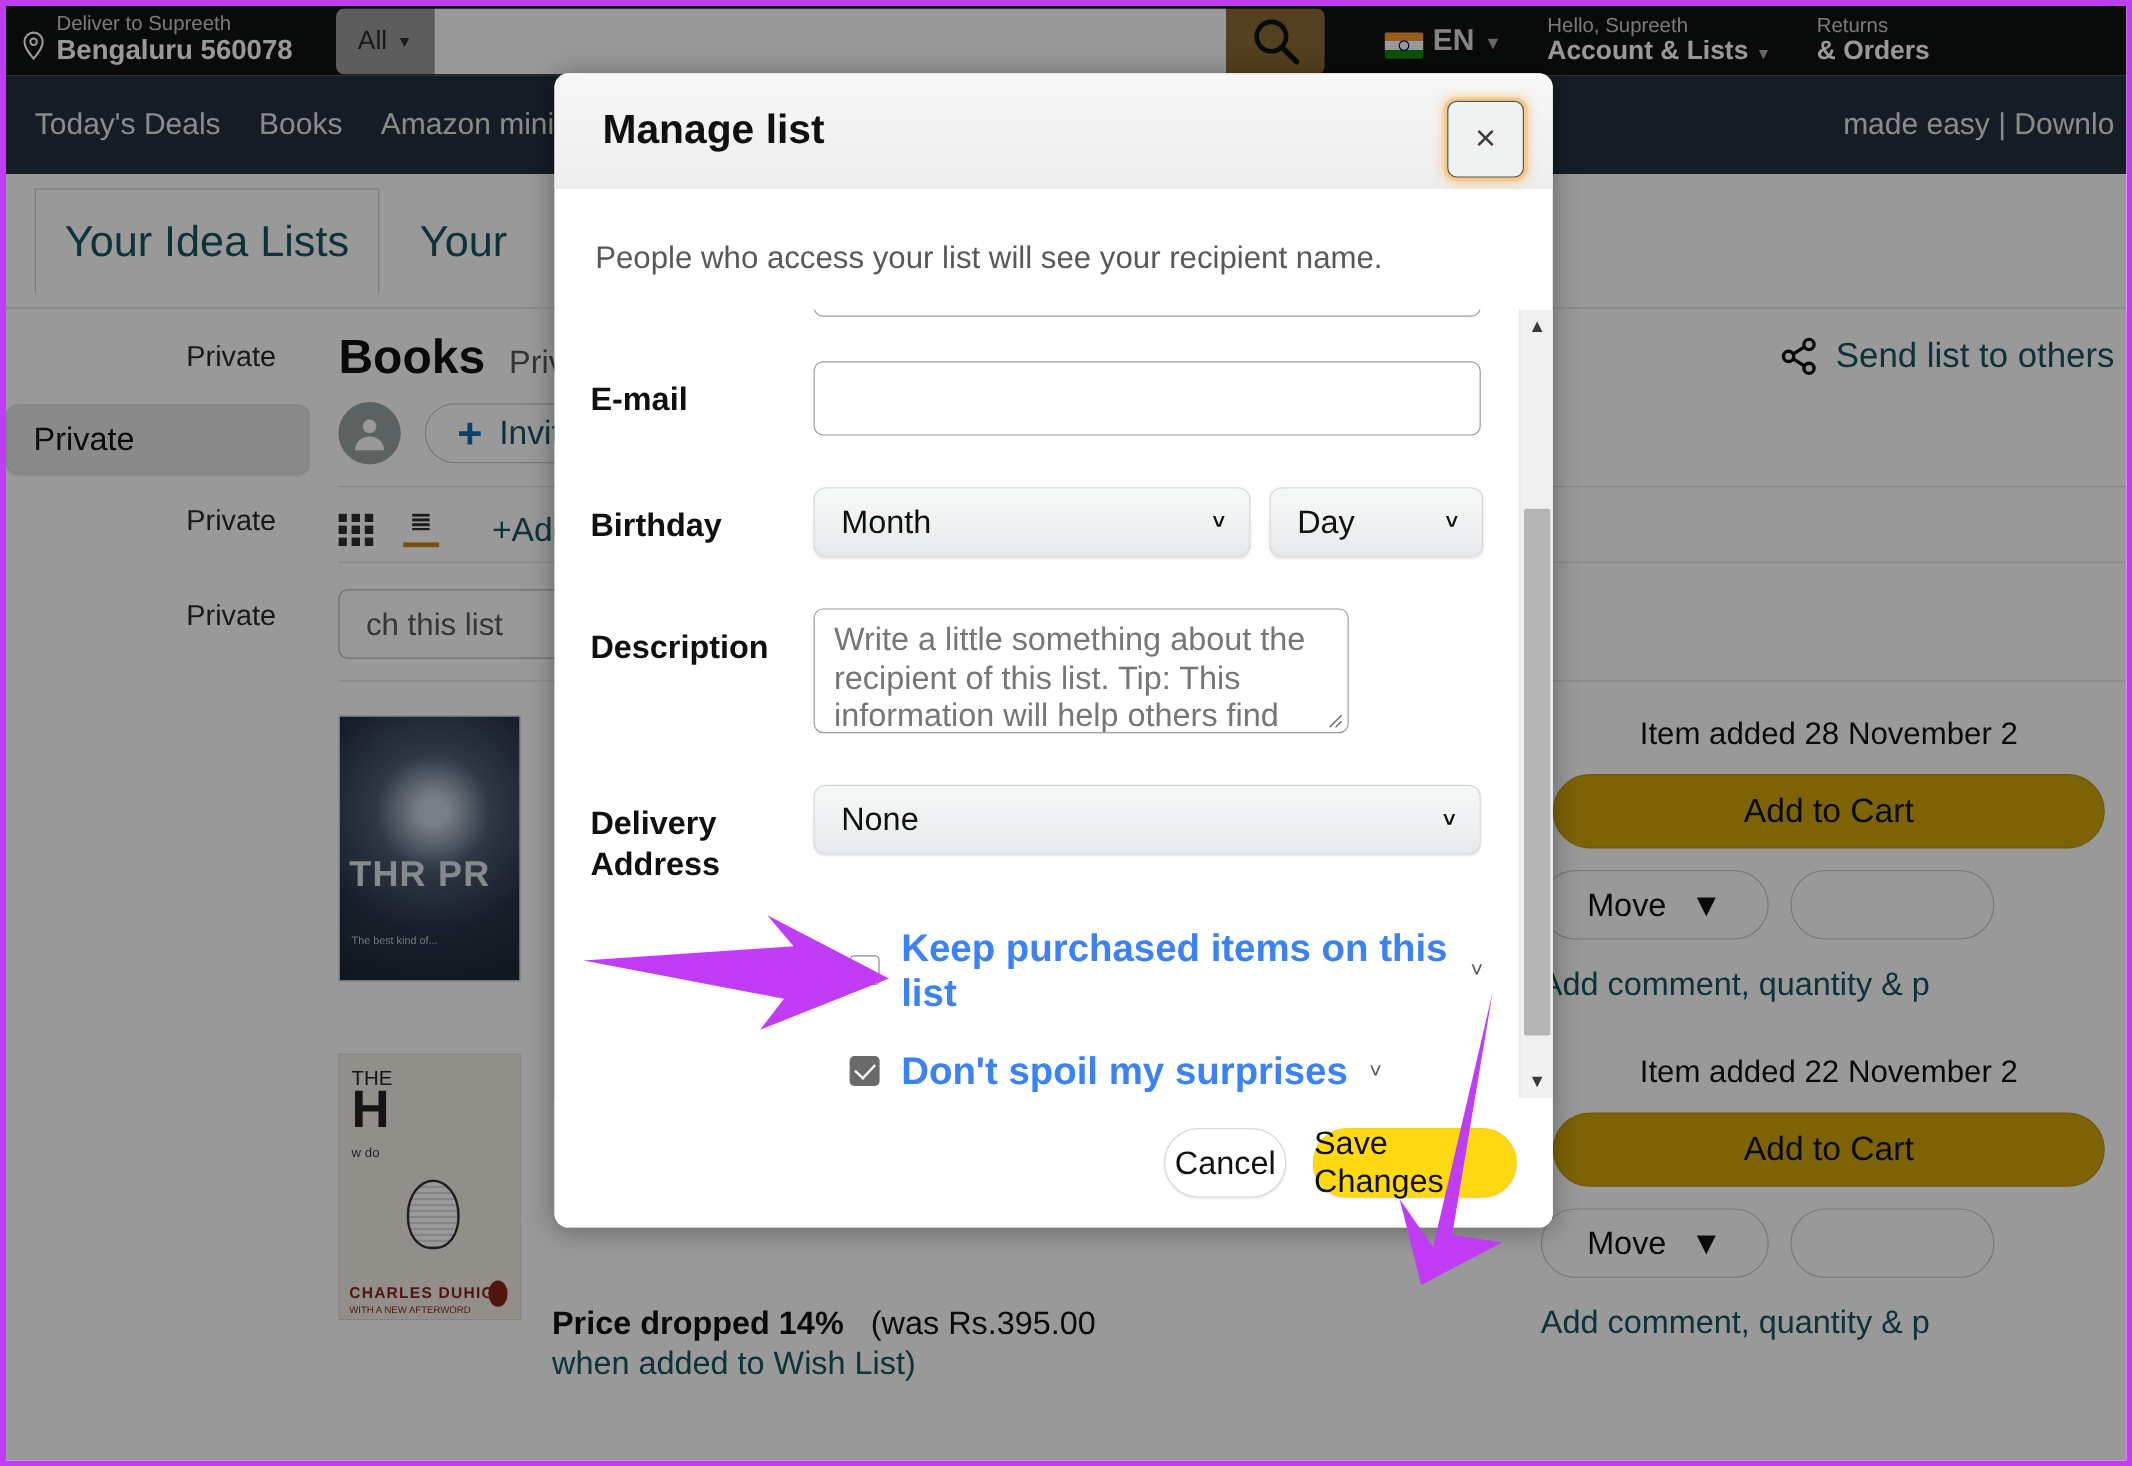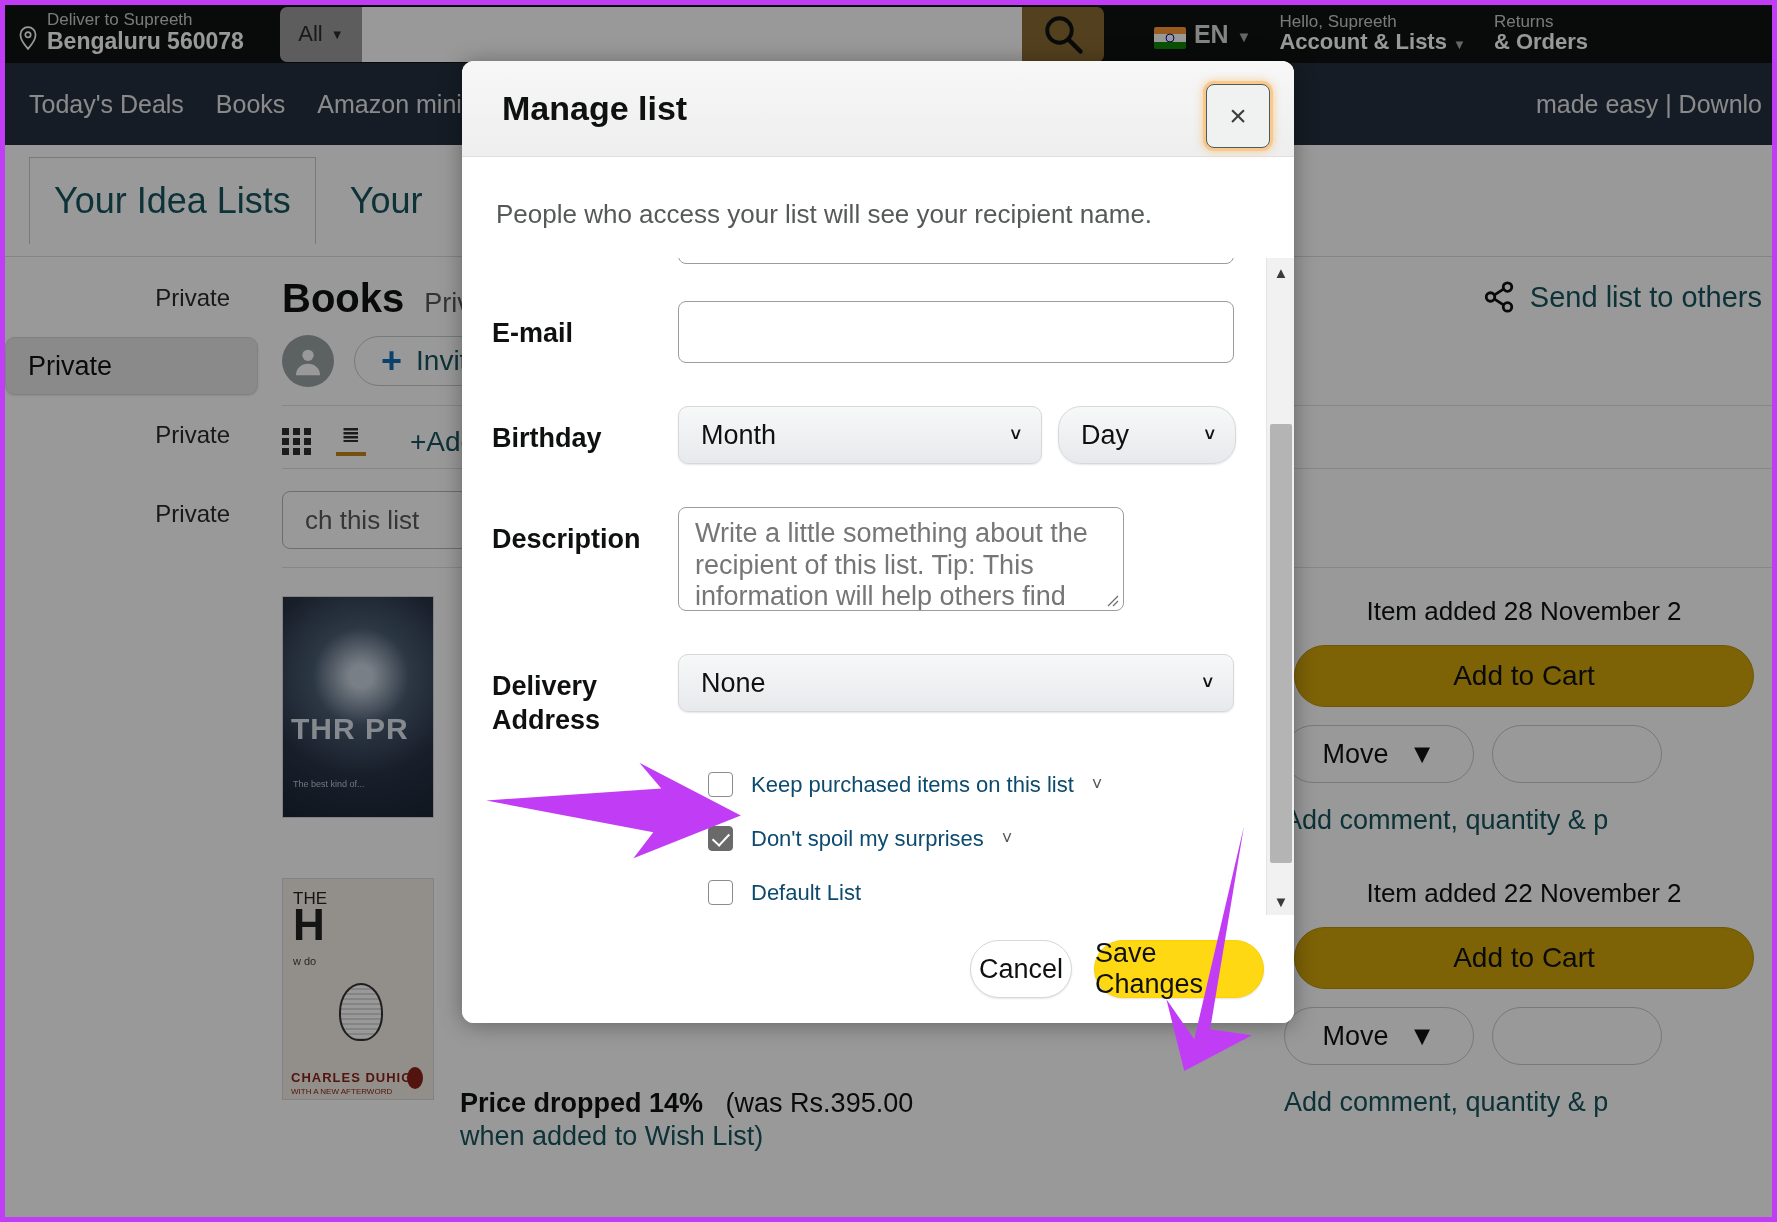--- a/index.html
+++ b/index.html
@@ -57,21 +57,21 @@
   }
   .search-cat .caret { font-size: 13px; }
   .search-field { background: #fff; height: 55px; width: 660px; }
   .search-btn {
     background: #8b6c32; height: 55px; width: 82px;
     display: flex; align-items: center; justify-content: center;
   }
   .search-btn svg { width: 42px; height: 42px; }
 
   .nav-right {
-    display: flex; align-items: center; gap: 28px;
+    display: flex; align-items: center; gap: 38px;
     margin-left: 50px; color: #fff;
   }
   .flag-lang { display: flex; align-items: flex-end; gap: 8px; }
   .flag {
     width: 32px; height: 22px; position: relative; border-radius: 2px;
     background: linear-gradient(#ff9933 0 33.3%, #ffffff 33.3% 66.6%, #138808 66.6% 100%);
   }
   .flag::after {
     content: ""; position: absolute; left: 50%; top: 50%;
     transform: translate(-50%,-50%);
@@ -284,21 +284,21 @@
   .sel {
     height: 58px; border: 1px solid #d5d9d9; border-radius: 10px;
     background: linear-gradient(#f7f8f8, #e7e9ec);
     display: flex; align-items: center; justify-content: space-between;
     padding: 0 20px 0 22px;
     font-size: 27px; color: #0f1111;
     box-shadow: 0 1px 2px rgba(0,0,0,0.10);
   }
   .sel .chev { font-size: 18px; font-weight: bold; }
   .sel-month { width: 364px; }
-  .sel-day { width: 178px; margin-left: 16px; border-radius: 23px; }
+  .sel-day { width: 178px; margin-left: 16px; }
   .sel-addr { width: 556px; }
 
   .textarea {
     width: 446px; height: 104px;
     border: 1px solid #9c9c9c; border-radius: 8px; background: #fff;
     padding: 10px 16px; position: relative;
     font-size: 27px; color: #767676; line-height: 1.17;
     overflow: hidden;
   }
   .resize-grip {
@@ -313,21 +313,21 @@
   }
   .cbox.on {
     background: #6a6a6a; border-color: #6a6a6a;
     display: flex; align-items: center; justify-content: center;
   }
   .cbox.on::after {
     content: ""; width: 8px; height: 14px;
     border: solid #fff; border-width: 0 2.6px 2.6px 0;
     transform: rotate(43deg) translate(-1px,-1px);
   }
-  .clabel { font-size: 22px; color: #0c4a6e; }
+  .clabel { font-size: 32px; color: #3b82f6; font-weight: bold; }
   .cchev { font-size: 18px; color: #555; }
 
   .btn-delete {
     margin: 8px 30px 0 26px; height: 62px;
     border: 1px solid #d5d9d9; border-radius: 10px; background: #fff;
     display: flex; align-items: center; justify-content: center;
     font-size: 28px; color: #0f1111;
     box-shadow: 0 1px 2px rgba(0,0,0,0.08);
   }
 

